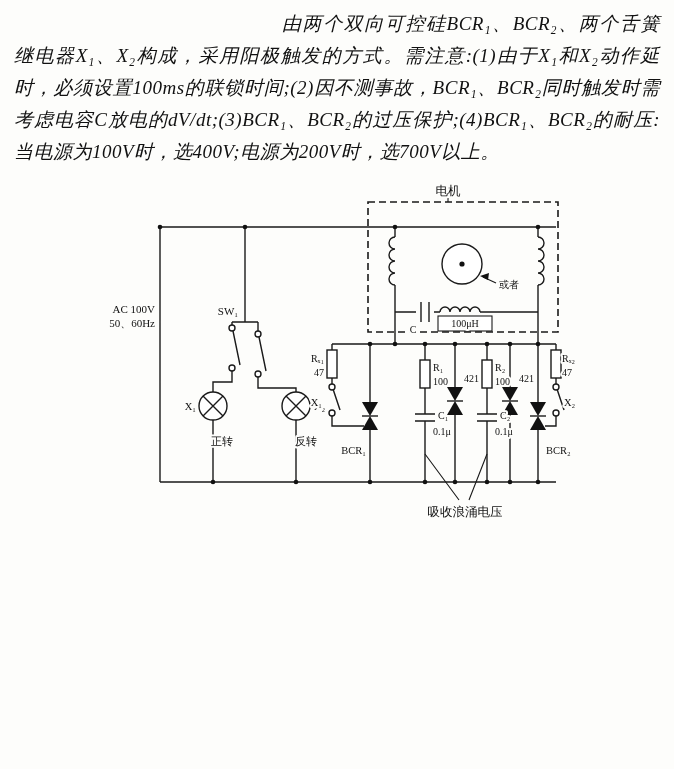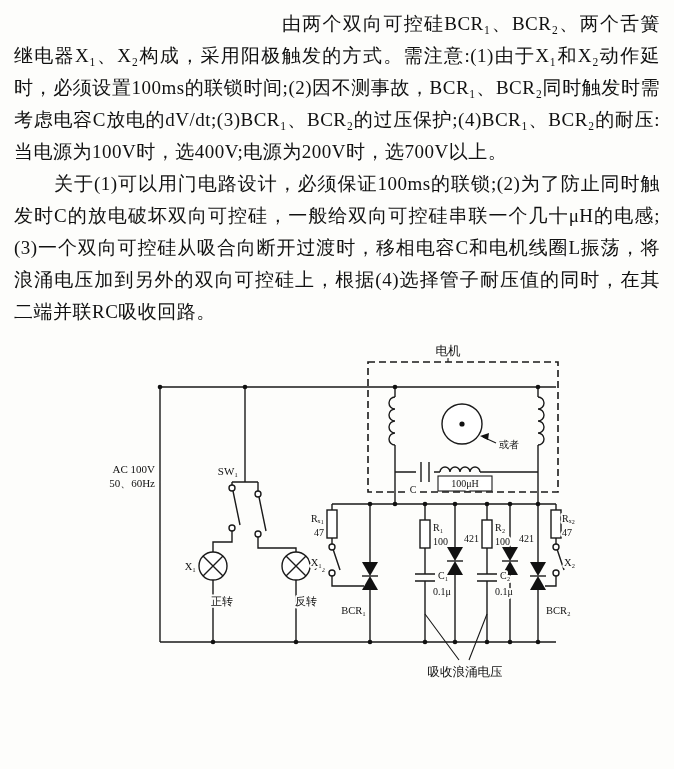--- a/index.html
+++ b/index.html
@@ -5,21 +5,21 @@
   html,body{margin:0;padding:0;}
   body{
     width:674px;height:769px;background:#fdfdfb;color:#111;
     font-family:"Liberation Serif","DejaVu Serif",serif;
     overflow:hidden;
   }
   .page{width:674px;height:769px;position:relative;}
   .text-block{
     padding:8px 14px 0 14px;
     font-size:19px;line-height:32px;
-    text-align:justify;letter-spacing:0.5px;
+    text-align:justify;letter-spacing:0.5px;font-style:italic;
   }
   .para{margin:0;}
   .para-1{text-indent:268px;}
   .para-2{text-indent:40px;}
   svg.diagram{display:block;margin-top:14px;}
   svg.diagram .wire{stroke:#1a1a1a;stroke-width:1.4;fill:none;}
   svg.diagram .thin{stroke:#1a1a1a;stroke-width:1.1;fill:none;}
   svg.diagram .comp{fill:#ffffff;stroke:#1a1a1a;stroke-width:1.4;}
   svg.diagram .fillb{fill:#111;stroke:none;}
   svg.diagram .dash{fill:none;stroke:#1a1a1a;stroke-width:1.6;stroke-dasharray:7 4;}
@@ -32,21 +32,20 @@
   svg.diagram .s11{font-size:11px;}
   svg.diagram .s12{font-size:12.5px;}
 </style>
 </head>
 <body>
 
 <div class="page">
 
   <div class="text-block">
     <p class="para para-1">由两个双向可控硅BCR₁、BCR₂、两个舌簧继电器X₁、X₂构成，采用阳极触发的方式。需注意:(1)由于X₁和X₂动作延时，必须设置100ms的联锁时间;(2)因不测事故，BCR₁、BCR₂同时触发时需考虑电容C放电的dV/dt;(3)BCR₁、BCR₂的过压保护;(4)BCR₁、BCR₂的耐压:当电源为100V时，选400V;电源为200V时，选700V以上。</p>
-    <p class="para para-2">关于(1)可以用门电路设计，必须保证100ms的联锁;(2)为了防止同时触发时C的放电破坏双向可控硅，一般给双向可控硅串联一个几十μH的电感;(3)一个双向可控硅从吸合向断开过渡时，移相电容C和电机线圈L振荡，将浪涌电压加到另外的双向可控硅上，根据(4)选择管子耐压值的同时，在其二端并联RC吸收回路。</p>
   </div>
 
   <svg class="diagram" width="674" height="352" viewBox="0 0 674 352">
 
     <path class="wire" d="
       M160,45 H556 M160,45 V300 M160,300 H556
       M245,45 V140 M232,140 H258 M232,140 V143 M258,140 V149
       M232,189 V200 H213 V210 M213,238 V300
       M258,195 V206 H296 V210 M296,238 V300
       M395,45 V55 M395,103 V130 M538,45 V55 M538,103 V130

